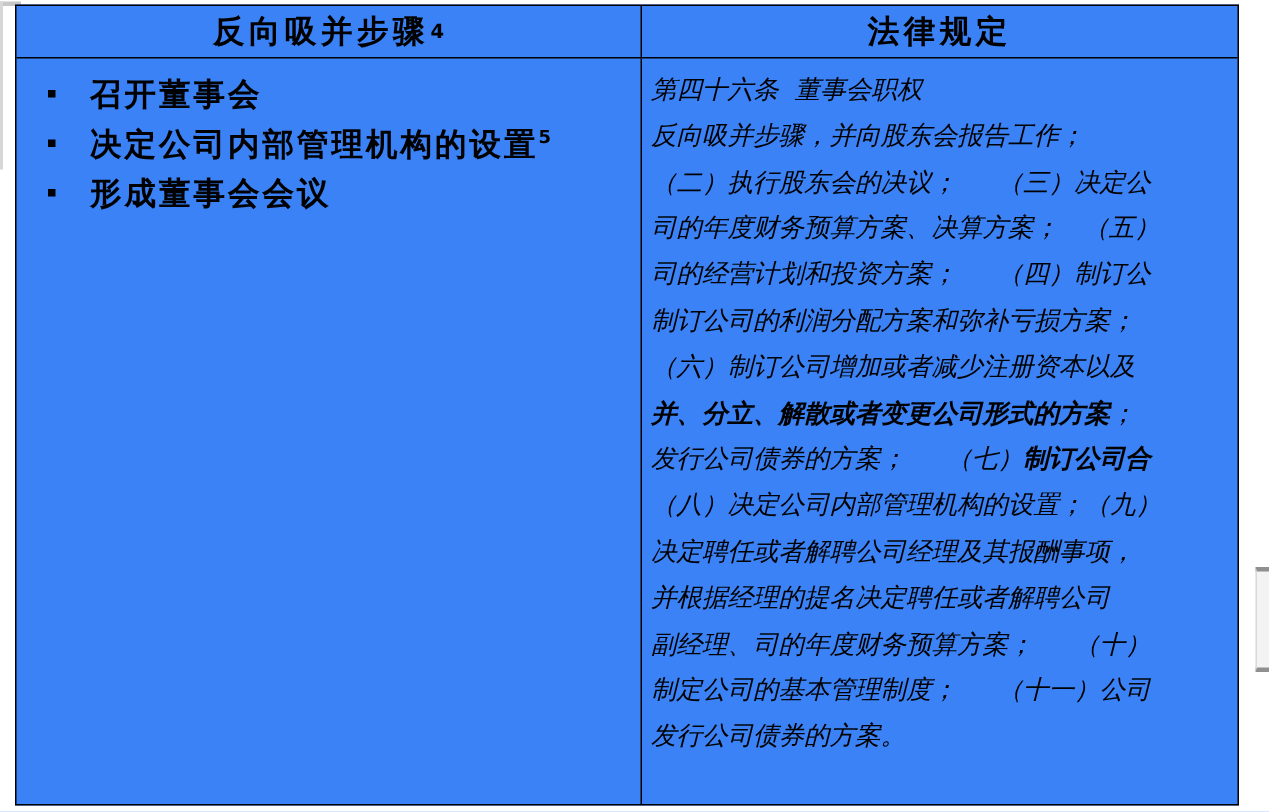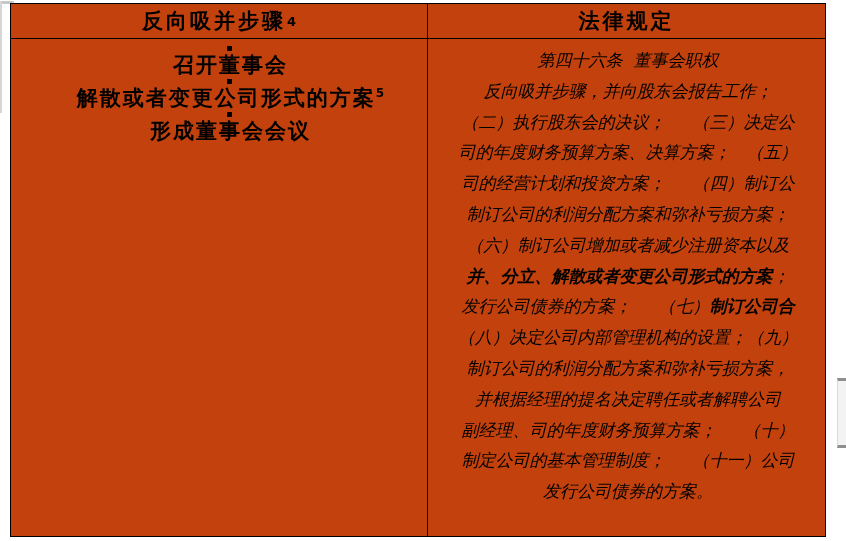--- a/index.html
+++ b/index.html
@@ -30,22 +30,22 @@
     width: 9px; height: 70px;
     background: #f3f3f3;
     border-top: 3px solid #8f8f8f;
     border-bottom: 3px solid #8f8f8f;
     border-left: 1px solid #d9d9d9;
   }
   .law-table {
     position: absolute; left: 10px; top: 3px;
     width: 816px; height: 534px;
     border: 1.5px solid #000000;
-    background: #c2410c;
-    display: flex; flex-direction: column; text-align: center;
+    background: #3b82f6;
+    display: flex; flex-direction: column;
   }
   .thead {
     flex: 0 0 auto;
     display: flex;
     height: 35px;
     border-bottom: 1.5px solid #000000;
   }
   .th {
     display: flex; align-items: center; justify-content: center;
     font-weight: bold;
@@ -61,21 +61,20 @@
     border-right: 1.5px solid #000000;
     padding-top: 7px;
   }
   .steps-list { list-style: none; }
   .step-item {
     display: flex; align-items: center;
     height: 33px;
     font-weight: bold;
     font-size: 21px;
     letter-spacing: 2px;
-    flex-direction: column;
   }
   .bullet {
     flex: 0 0 auto;
     width: 5px; height: 5px;
     background: #000000;
     margin-left: 21px;
   }
   .step-text { margin-left: 23px; white-space: nowrap; }
   .step-text sup { font-size: 12px; letter-spacing: 0; }
   .td-right {
@@ -115,42 +114,42 @@
 
     <div class="tbody">
       <div class="td-left">
         <ul class="steps-list">
           <li class="step-item">
             <span class="bullet"></span>
             <span class="step-text"><span>召开董事会</span><sup></sup></span>
           </li>
           <li class="step-item">
             <span class="bullet"></span>
-            <span class="step-text"><span>解散或者变更公司形式的方案</span><sup>5</sup></span>
+            <span class="step-text"><span>决定公司内部管理机构的设置</span><sup>5</sup></span>
           </li>
           <li class="step-item">
             <span class="bullet"></span>
             <span class="step-text"><span>形成董事会会议</span><sup></sup></span>
           </li>
         </ul>
       </div>
 
       <div class="td-right">
         <div class="law-text">
             <div class="law-line"><span>第四十六条  董事会职权</span></div>
             <div class="law-line"><span>反向吸并步骤，并向股东会报告工作；</span></div>
             <div class="law-line"><span>（二）执行股东会的决议；     （三）决定公</span></div>
             <div class="law-line"><span>司的年度财务预算方案、决算方案；   （五）</span></div>
             <div class="law-line"><span>司的经营计划和投资方案；     （四）制订公</span></div>
             <div class="law-line"><span>制订公司的利润分配方案和弥补亏损方案；</span></div>
             <div class="law-line"><span>（六）制订公司增加或者减少注册资本以及</span></div>
             <div class="law-line"><span class="b">并、分立、解散或者变更公司形式的方案</span><span>；</span></div>
             <div class="law-line"><span>发行公司债券的方案；     （七）</span><span class="b">制订公司合</span></div>
             <div class="law-line"><span>（八）决定公司内部管理机构的设置；（九）</span></div>
-            <div class="law-line"><span>制订公司的利润分配方案和弥补亏损方案，</span></div>
+            <div class="law-line"><span>决定聘任或者解聘公司经理及其报酬事项，</span></div>
             <div class="law-line"><span>并根据经理的提名决定聘任或者解聘公司</span></div>
             <div class="law-line"><span>副经理、司的年度财务预算方案；     （十）</span></div>
             <div class="law-line"><span>制定公司的基本管理制度；     （十一）公司</span></div>
             <div class="law-line"><span>发行公司债券的方案。</span></div>
           </div>
       </div>
     </div>
   </div>
 
   <div class="scroll-thumb"></div>

